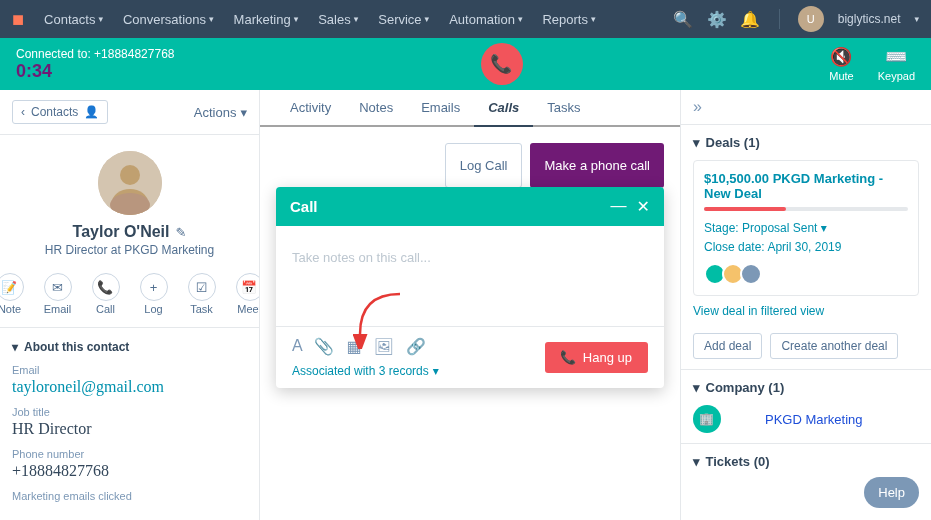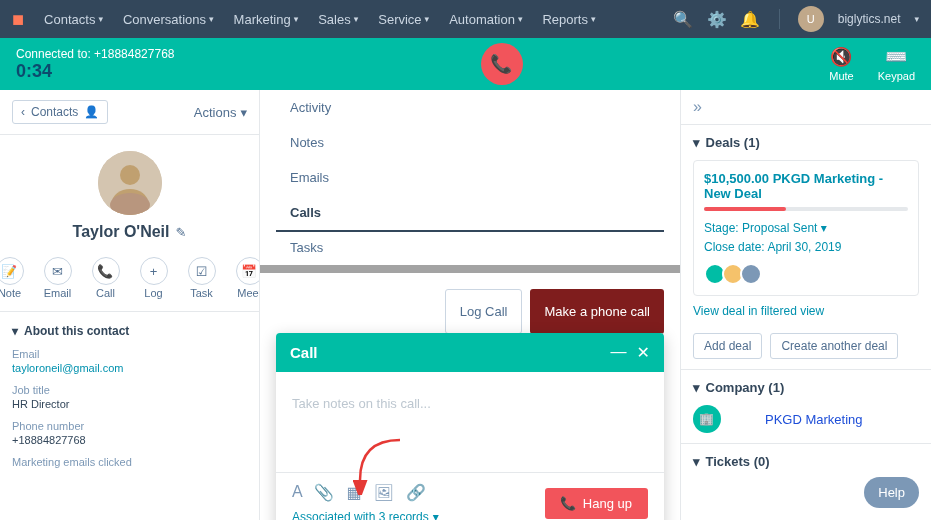--- a/index.html
+++ b/index.html
@@ -14,21 +14,21 @@
     .nav-icons { display: flex; align-items: center; gap: 14px; color: #cbd6e2; font-size: 16px; }
     .nav-divider { width: 1px; height: 20px; background: #4a6175; margin: 0 4px; }
     .nav-avatar { width: 26px; height: 26px; border-radius: 50%; background: #c0a88a; overflow: hidden; display: flex; align-items: center; justify-content: center; font-size: 11px; color: #fff; }
     .nav-domain { color: #cbd6e2; font-size: 12px; }
 
     
     .call-banner { background: #00bda5; height: 52px; display: flex; align-items: center; padding: 0 16px; }
     .call-banner-left { display: flex; flex-direction: column; }
     .call-connected { color: #fff; font-size: 12px; font-weight: 600; }
     .call-connected span { font-weight: 400; }
-    .call-time { color: #0c4a6e; font-size: 18px; font-weight: 600; }
+    .call-time { color: #701a75; font-size: 18px; font-weight: 600; }
     .call-banner-center { flex: 1; display: flex; justify-content: center; }
     .hangup-btn { background: #f2545b; width: 42px; height: 42px; border-radius: 50%; border: none; cursor: pointer; display: flex; align-items: center; justify-content: center; color: #fff; font-size: 18px; }
     .call-banner-right { display: flex; gap: 24px; align-items: center; }
     .banner-action { display: flex; flex-direction: column; align-items: center; color: #fff; font-size: 11px; gap: 2px; cursor: pointer; }
     .banner-action-icon { font-size: 18px; }
 
     
     .main-layout { display: flex; height: calc(520px - 38px - 52px); }
 
     
@@ -43,33 +43,33 @@
     .contact-name { font-size: 16px; font-weight: 600; color: #33475b; }
     .edit-icon { color: #516f90; font-size: 13px; cursor: pointer; }
     .contact-title { font-size: 12px; color: #516f90; margin-top: 2px; }
     .contact-actions { display: flex; gap: 8px; margin-top: 12px; padding: 0 8px; }
     .contact-action-btn { display: flex; flex-direction: column; align-items: center; gap: 2px; font-size: 11px; color: #516f90; cursor: pointer; padding: 4px 6px; }
     .contact-action-icon { width: 28px; height: 28px; border: 1px solid #cbd6e2; border-radius: 50%; display: flex; align-items: center; justify-content: center; font-size: 13px; color: #516f90; }
     .about-section { padding: 12px; border-top: 1px solid #e5e8eb; }
     .about-header { display: flex; align-items: center; gap: 6px; font-size: 12px; color: #33475b; font-weight: 600; margin-bottom: 10px; cursor: pointer; }
     .about-field { margin-bottom: 10px; }
     .about-label { font-size: 11px; color: #7c98b6; margin-bottom: 2px; }
-    .about-value { font-size: 11px; color: #33475b; }
+    .about-value { font-size: 16px; color: #33475b; font-family: Liberation Serif, serif; }
     .about-value.highlight { color: #0091ae; }
 
     
     .center-content { flex: 1; background: #fff; border-right: 1px solid #e5e8eb; overflow: hidden; }
-    .tabs-bar { display: flex; border-bottom: 8px solid #a3a3a3; padding: 0 16px; flex-direction: column; }
+    .tabs-bar { display: flex; border-bottom: 2px solid #a3a3a3; padding: 0 16px; }
     .tab { padding: 10px 14px; font-size: 13px; color: #516f90; cursor: pointer; border-bottom: 2px solid transparent; margin-bottom: -2px; }
-    .tab.active { color: #33475b; border-bottom-color: #33475b; font-weight: 600; }
+    .tab.active { color: #33475b; border-bottom-color: #33475b; font-weight: 600; font-style: italic; }
     .content-area { padding: 16px; position: relative; }
     .section-date { font-size: 12px; color: #7c98b6; margin-bottom: 12px; font-weight: 600; }
     .call-log-buttons { display: flex; gap: 8px; justify-content: flex-end; margin-bottom: 12px; }
     .log-call-btn { border: 1px solid #cbd6e2; background: #fff; color: #516f90; padding: 14px 14px; border-radius: 3px; font-size: 13px; cursor: pointer; }
-    .make-call-btn { background: #7f1d1d; color: #fff; padding: 6px 14px; border-radius: 3px; font-size: 13px; cursor: pointer; border: none; }
+    .make-call-btn { background: #701a75; color: #fff; padding: 6px 14px; border-radius: 3px; font-size: 13px; cursor: pointer; border: none; }
     .call-entry { display: flex; align-items: flex-start; gap: 8px; padding: 10px 0; border-top: 1px solid #e5e8eb; }
     .call-icon { color: #7c98b6; font-size: 16px; margin-top: 2px; }
 
     
     .call-modal { position: absolute; top: 60px; left: 16px; right: 16px; background: #fff; border-radius: 4px; box-shadow: 0 4px 16px rgba(0,0,0,0.2); z-index: 10; overflow: hidden; }
     .call-modal-header { background: #00bda5; padding: 10px 14px; display: flex; align-items: center; justify-content: space-between; }
     .call-modal-title { color: #fff; font-size: 15px; font-weight: 600; }
     .call-modal-controls { display: flex; gap: 10px; color: #fff; font-size: 16px; cursor: pointer; }
     .call-modal-body { padding: 24px 16px; min-height: 100px; }
     .call-notes-placeholder { color: #bdc7d0; font-size: 13px; }
@@ -194,20 +194,21 @@
           <circle cx="32" cy="32" r="32" fill="#d4c5b0"></circle>
           <circle cx="32" cy="24" r="10" fill="#c0a070"></circle>
           <ellipse cx="32" cy="52" rx="18" ry="14" fill="#c0a070"></ellipse>
           <ellipse cx="32" cy="54" rx="20" ry="12" fill="#b8967e"></ellipse>
         </svg>
       </div>
       <div class="contact-name-row">
         <span class="contact-name">Taylor O'Neil</span>
         <span class="edit-icon">✎</span>
       </div>
+      <span class="contact-title">HR Director at PKGD Marketing</span>
       <div class="contact-actions">
         <div class="contact-action-btn">
           <div class="contact-action-icon">📝</div>
           <span>Note</span>
         </div>
         <div class="contact-action-btn">
           <div class="contact-action-icon">✉</div>
           <span>Email</span>
         </div>
         <div class="contact-action-btn">

